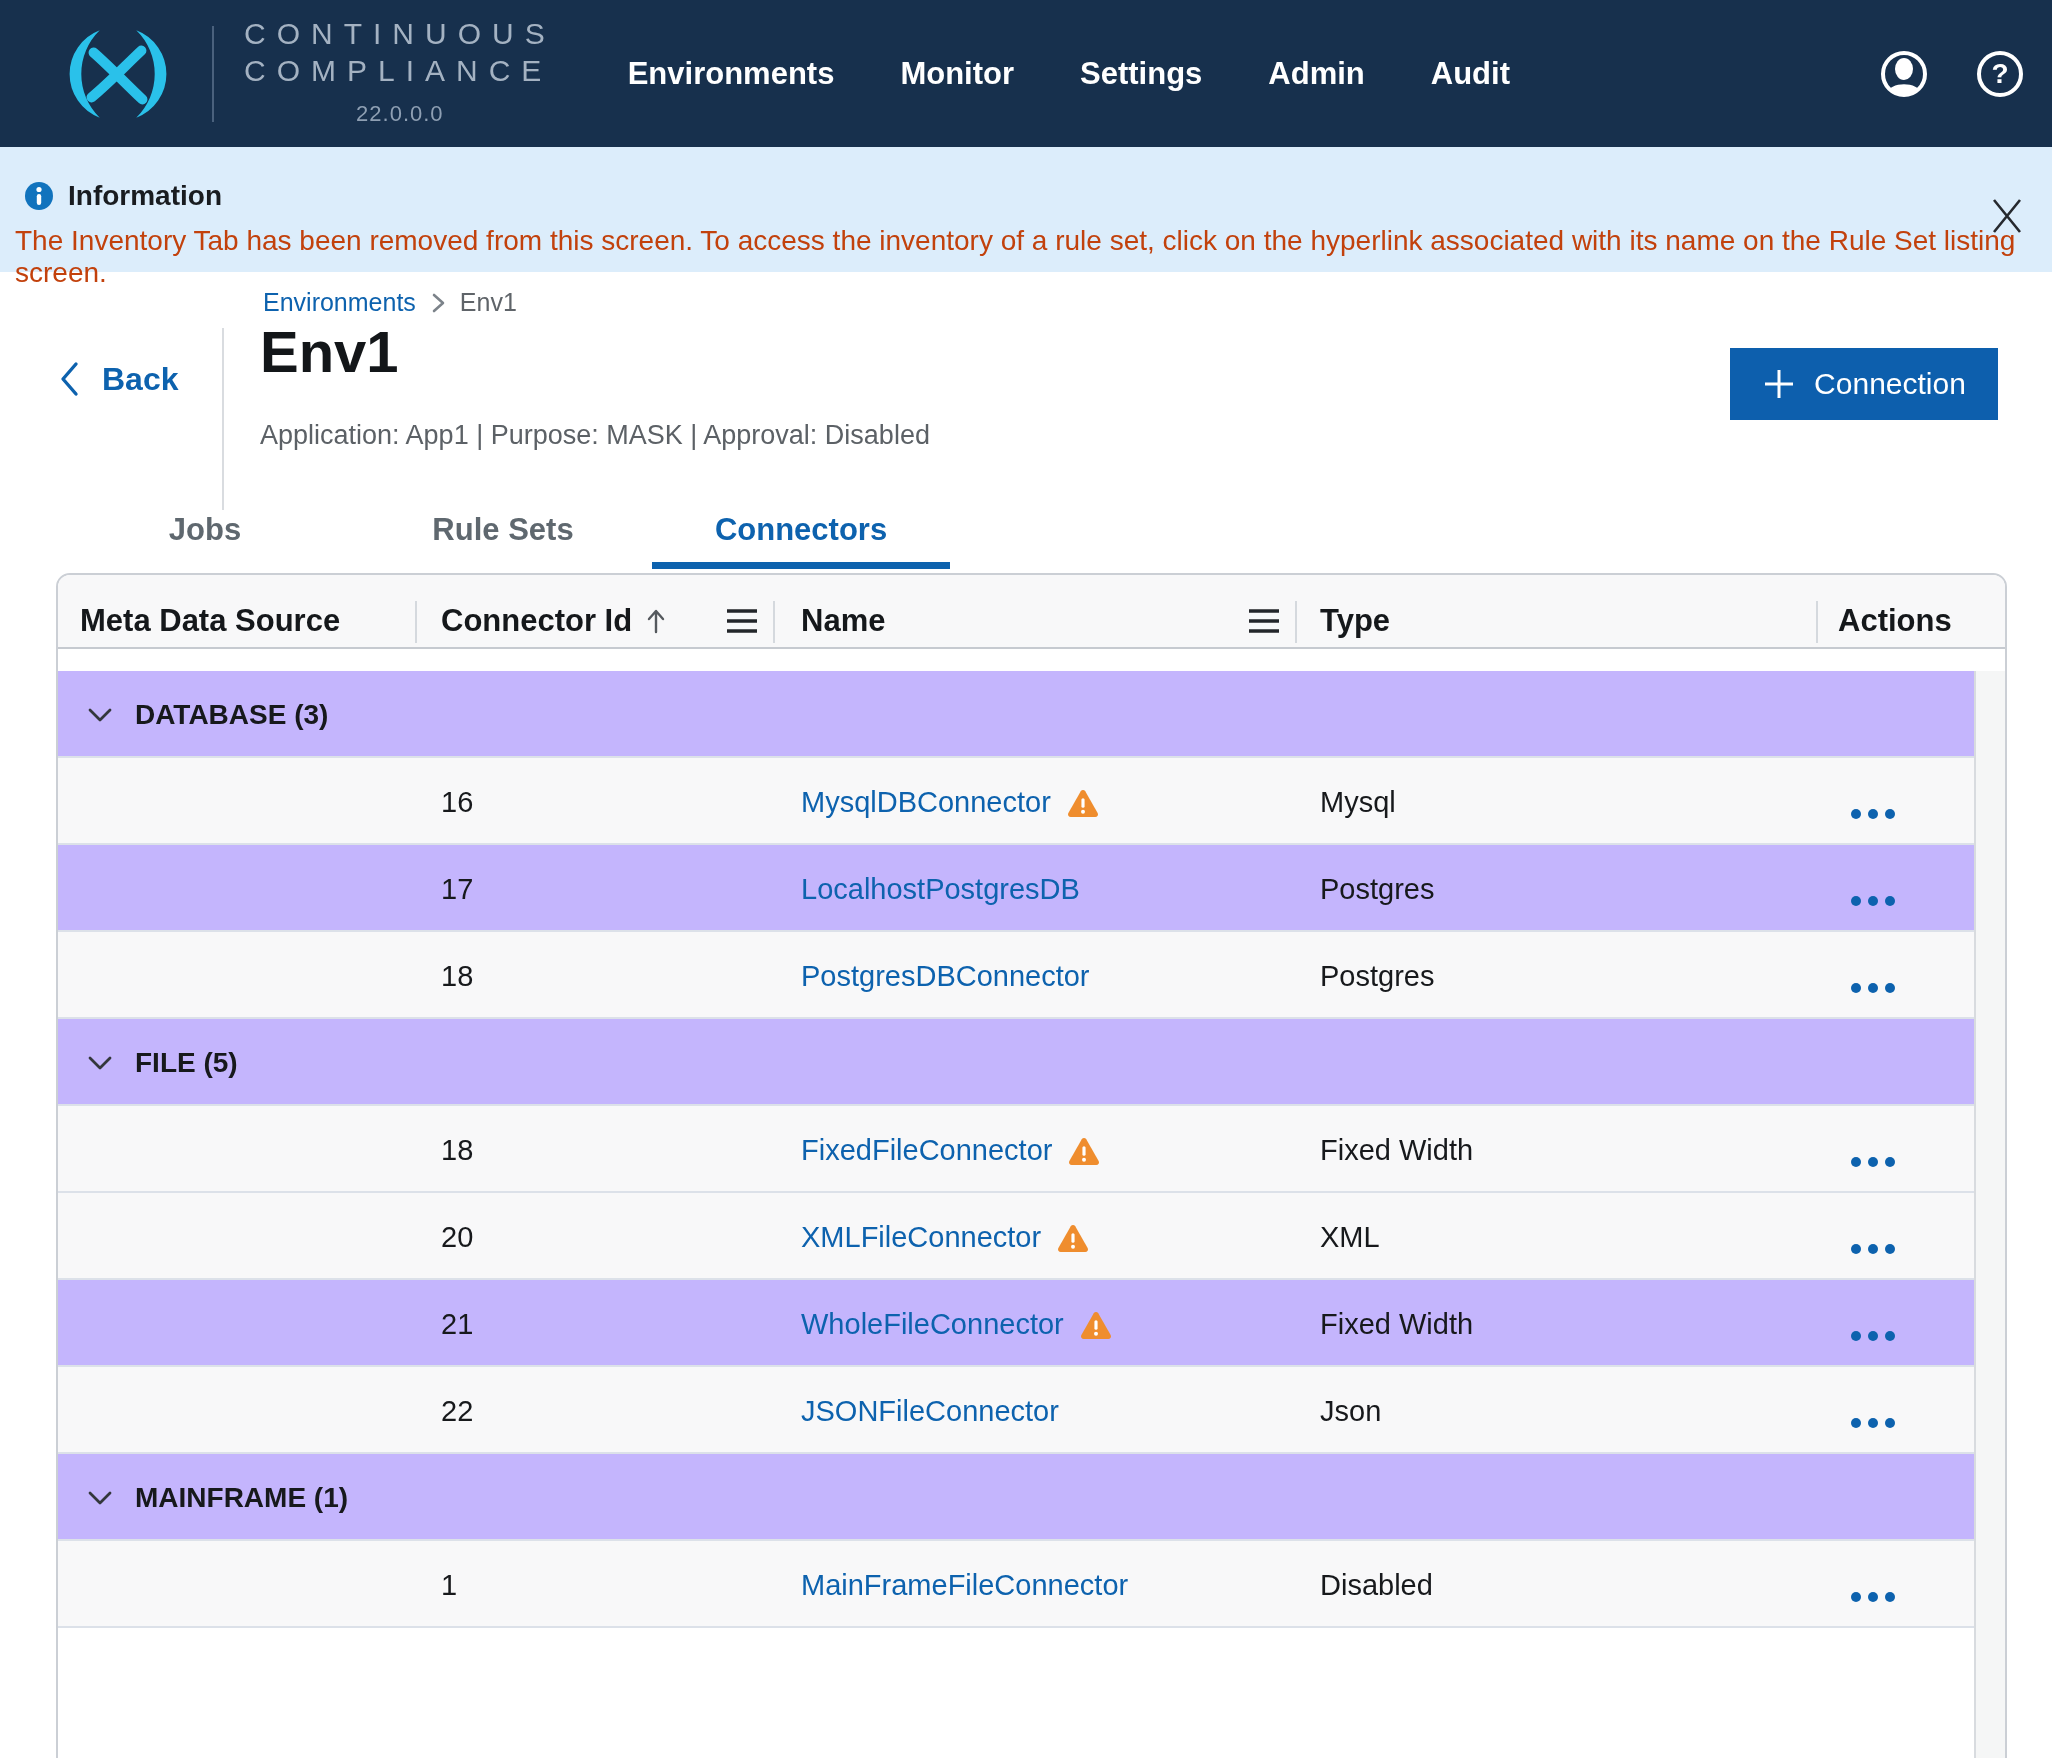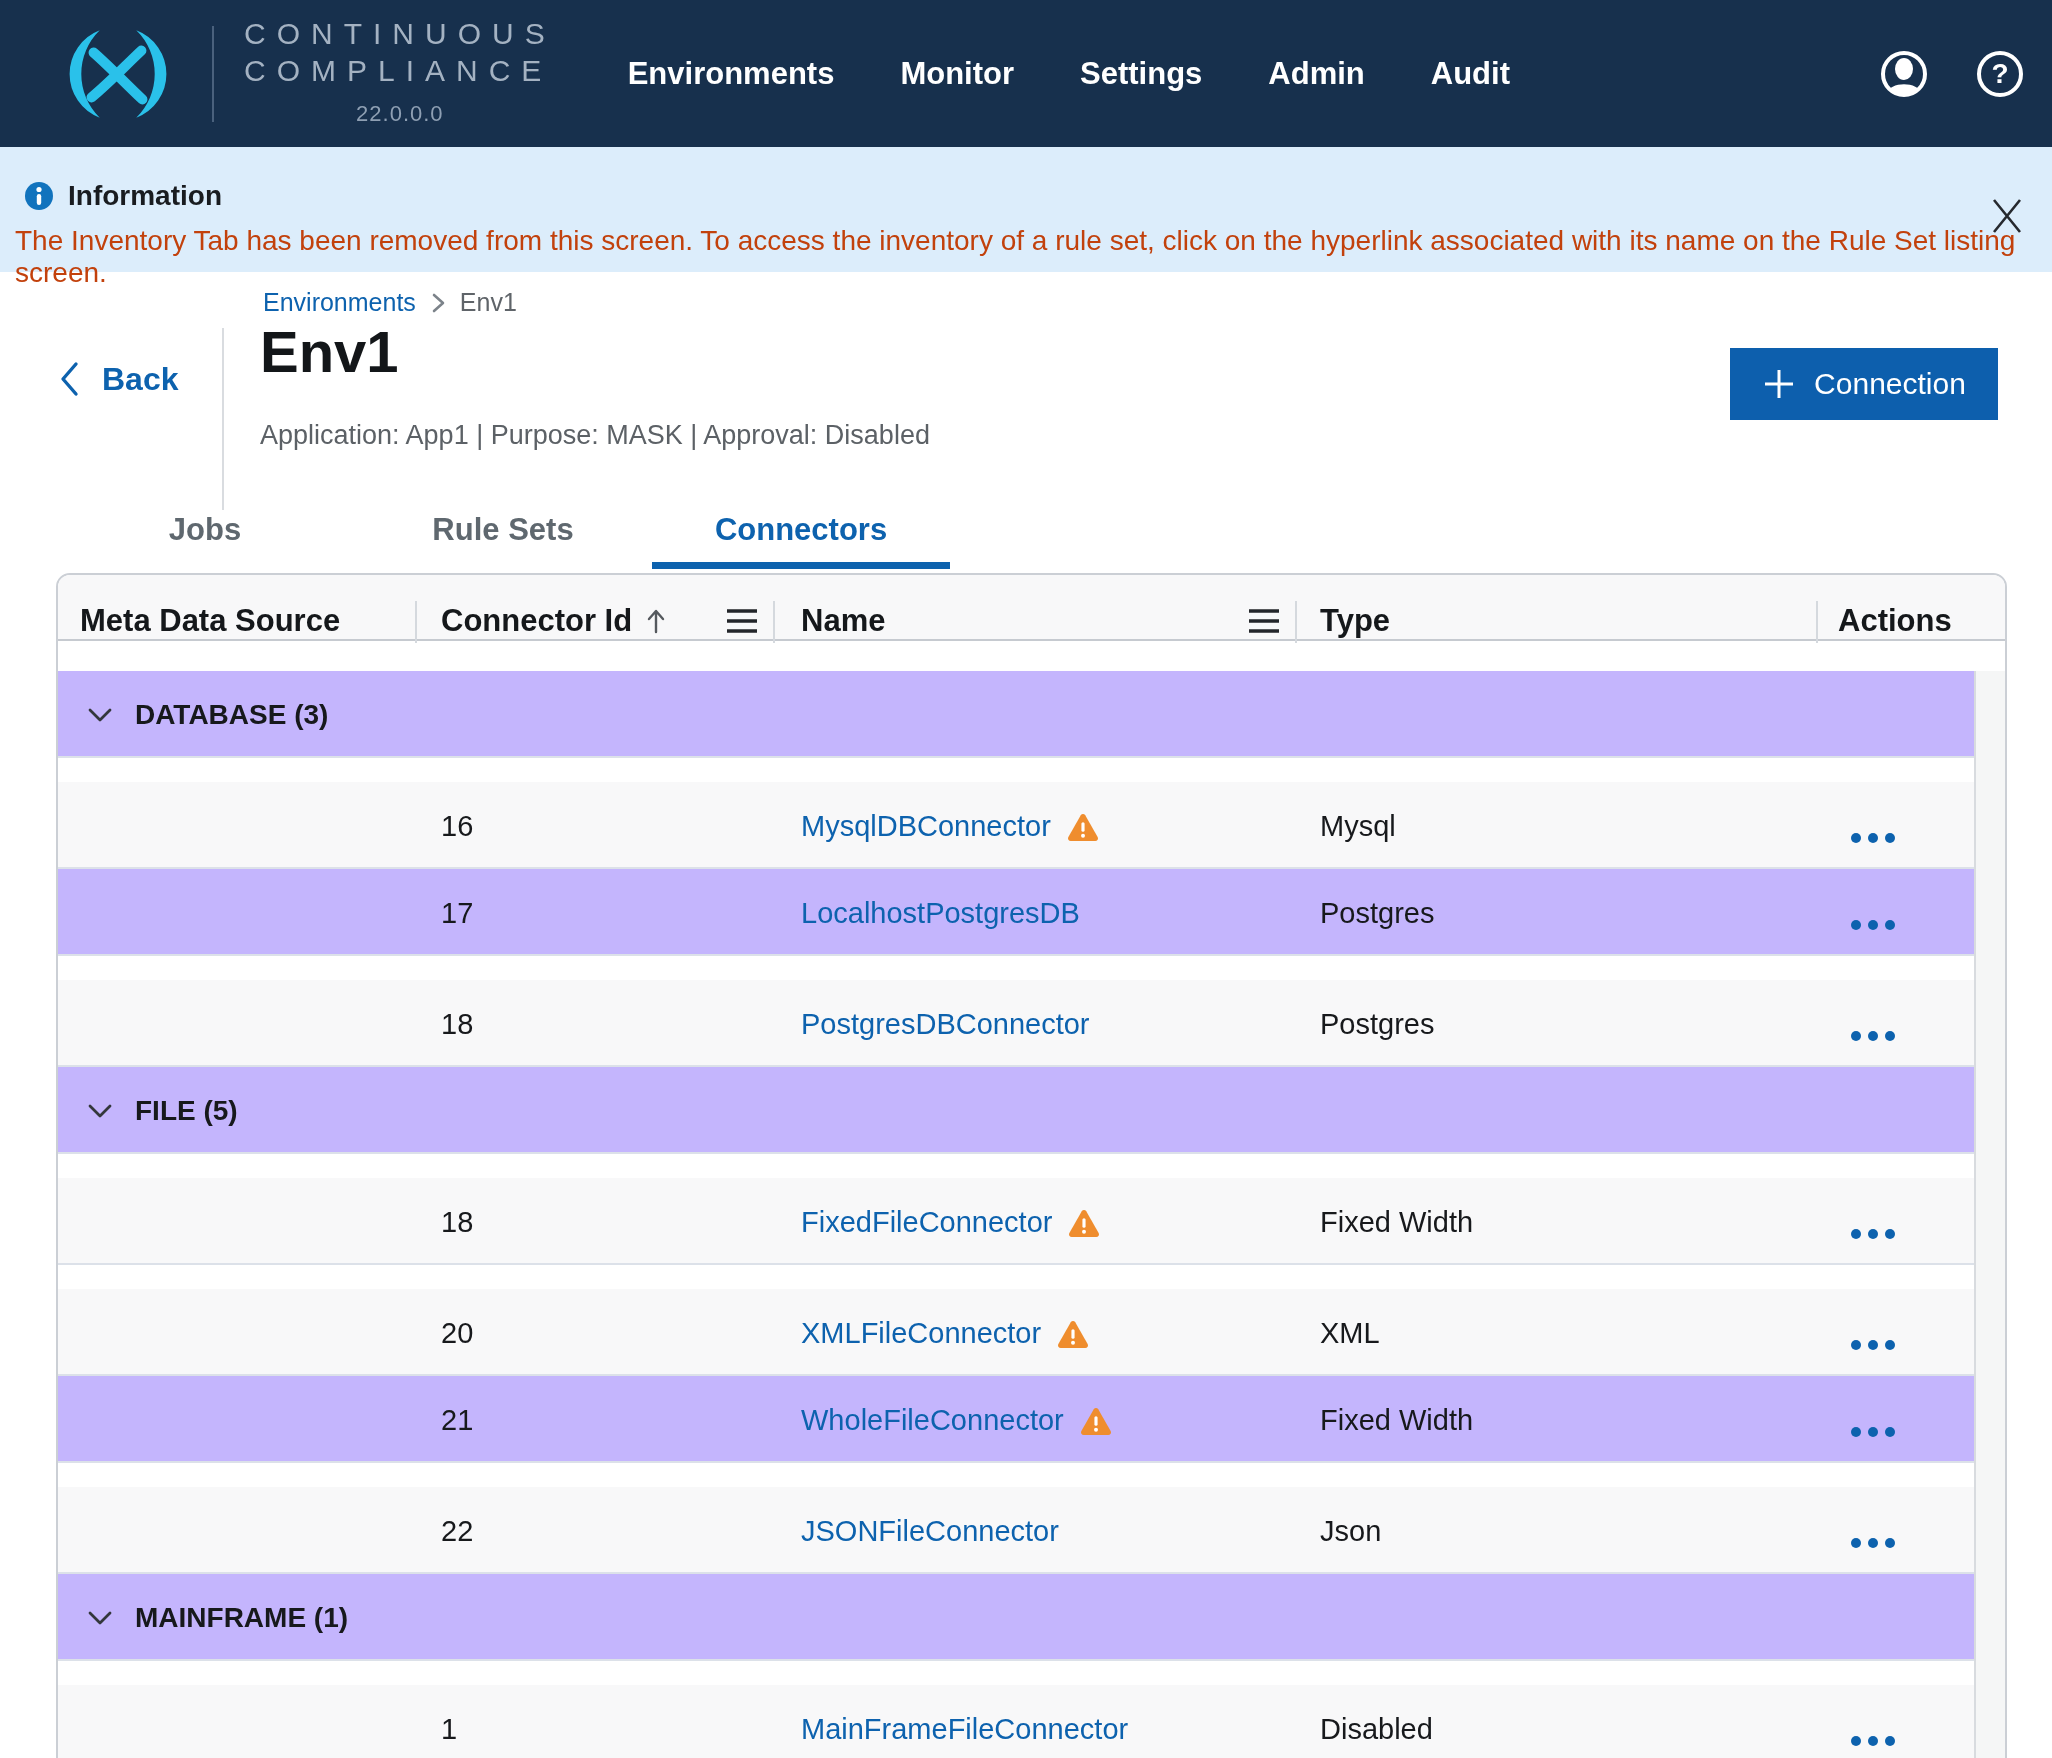--- a/index.html
+++ b/index.html
@@ -43,35 +43,35 @@
   
   .tabs { position:absolute; left:56px; top:505px; display:flex; height:64px; }
   .tab { width:298px; text-align:center; font-size:31px; font-weight:700; color:#5F686F;
          line-height:50px; cursor:pointer; position:relative; }
   .tab.active { color:#0D62AE; }
   .tab.active::after { content:""; position:absolute; left:0; right:0; bottom:0; height:7px; background:#0D62AE; }
 
   
   .table { position:absolute; left:56px; top:573px; width:1951px; height:1220px;
            border:2px solid #CBCFD5; border-radius:14px; background:#fff; overflow:hidden; }
-  .t-header { position:relative; height:66px; background:#F8F8F9; border-bottom:2px solid #C6CAD0; }
+  .t-header { position:relative; height:74px; background:#F8F8F9; border-bottom:2px solid #C6CAD0; }
   .th { position:absolute; top:0; height:92px; display:flex; align-items:center; gap:14px;
         font-size:31px; font-weight:700; color:#15181B; }
   .th-meta    { left:22px; }
   .th-id      { left:383px; cursor:pointer; }
   .th-name    { left:743px; }
   .th-type    { left:1262px; }
   .th-actions { left:1780px; }
   .h-sep { position:absolute; top:26px; width:2px; height:42px; background:#D5D9DE; }
   .burger { position:absolute; top:33px; width:34px; height:26px; cursor:pointer; }
   .gutter { position:absolute; top:96px; right:0; bottom:0; width:31px; background:#F5F6F6;
             border-left:2px solid #D8DBDF; cursor:pointer; }
   .t-body { position:absolute; top:96px; left:0; right:31px; }
   .row { position:relative; height:87px; border-bottom:2px solid #DCE1E9; background:#c4b5fd; }
-  .row.striped { background:#F8F8F9;margin-top:24px; }
+  .row.striped { background:#F8F8F9; }
   .group-row { display:flex; align-items:center; cursor:pointer; }
   .group-chevron { position:absolute; left:29px; top:36px; }
   .group-label { position:absolute; left:77px; top:28px; font-size:28px; font-weight:600; color:#17191C; }
   .cell { position:absolute; top:28px; font-size:29px; color:#17191C; }
   .cell-id   { left:383px; }
   .cell-name { left:743px; color:#0D62AE; cursor:pointer; display:flex; align-items:center; gap:16px; }
   .cell-type { left:1262px; }
   .cell-actions { left:1792px; top:36px; cursor:pointer; }
   .warn-icon { width:32px; height:29px; margin-top:2px; }
 </style>

